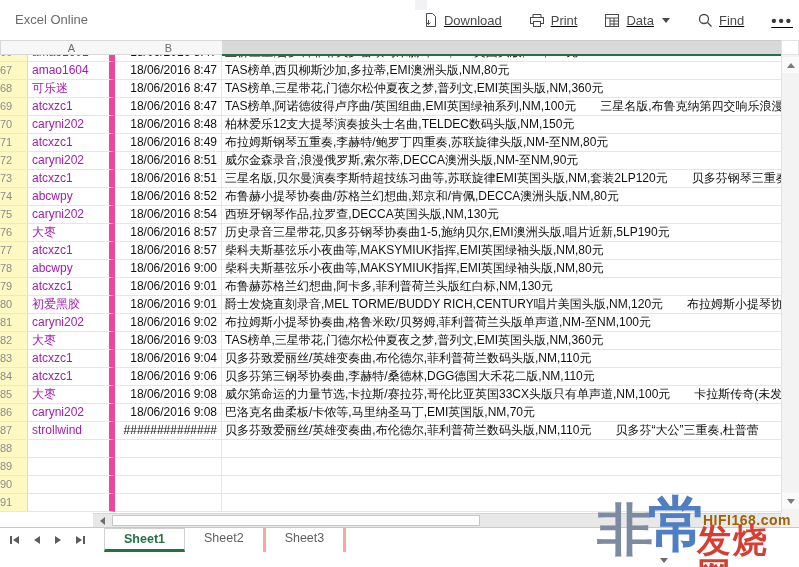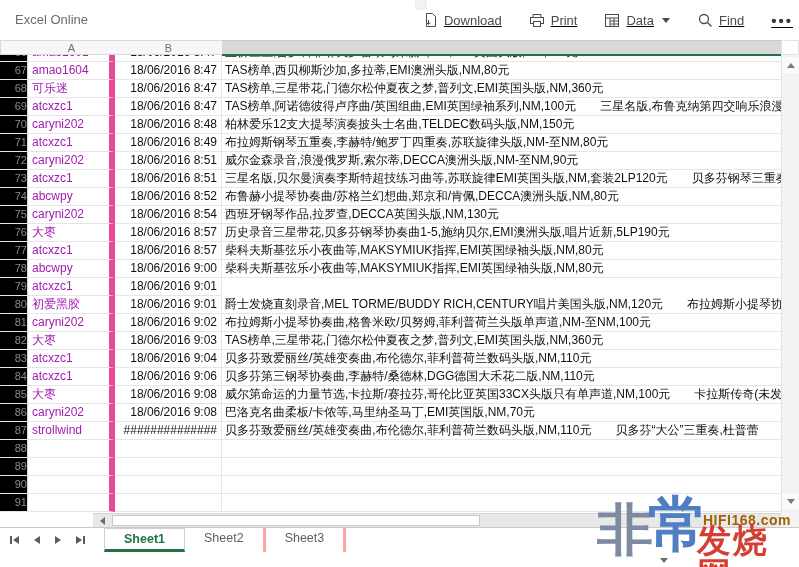--- a/index.html
+++ b/index.html
@@ -26,22 +26,22 @@
   .ch-a { left:28px; width:88px; }
   .ch-b { left:115px; width:108px; }
   .ch-c { left:222px; width:560px; background:#d9d9d9; border-color:#c9c9c9; }
   .ch-gutter { left:781px; width:18px; background:#fff; border:1px solid #e3e3e3; }
 
   
   .gridbody { position:absolute; top:55px; left:0; width:781px; height:457px; overflow:hidden; background:#fff; }
   .grow { display:flex; height:18px; overflow:hidden; align-items:flex-end; }
   .grow.clipped { height:7px; }
   .grow > div { height:18px; line-height:17px; border-bottom:1px solid #e6e6e6; overflow:hidden; }
-  .rnum { width:28px; flex:0 0 28px; background:#000000; color:#8b8b8b; font-size:11px;
-    text-align:right; border-right:1px solid #d9d9d9; }
+  .rnum { width:28px; flex:0 0 28px; background:#fef9c3; color:#8b8b8b; font-size:11px;
+    text-align:left; border-right:1px solid #d9d9d9; }
   .ca { width:87px; flex:0 0 87px; padding-left:4px; font-size:12px; color:#a21caf;
     border-right:6px solid #ec4899; white-space:nowrap; }
   .cb { width:107px; flex:0 0 107px; padding-right:4px; font-size:12px; color:#111;
     text-align:right; border-right:1px solid #e6e6e6; white-space:nowrap; }
   .cc { flex:1 1 auto; padding-left:3px; font-size:12px; color:#111; white-space:pre; }
   .sel-line { position:absolute; top:54px; left:222px; width:559px; height:2px; background:#217346; z-index:6; }
 
   
   .vscroll { position:absolute; top:55px; left:781px; width:18px; height:458px;
     background:#f3f3f3; border-left:1px solid #e2e2e2; z-index:4; }
@@ -239,20 +239,21 @@
       <div class="rnum">78</div>
       <div class="ca">abcwpy</div>
       <div class="cb">18/06/2016 9:00</div>
       <div class="cc">柴科夫斯基弦乐小夜曲等,MAKSYMIUK指挥,EMI英国绿袖头版,NM,80元</div>
     </div>
 
     <div class="grow">
       <div class="rnum">79</div>
       <div class="ca">atcxzc1</div>
       <div class="cb">18/06/2016 9:01</div>
+      <div class="cc">布鲁赫苏格兰幻想曲,阿卡多,菲利普荷兰头版红白标,NM,130元</div>
     </div>
 
     <div class="grow">
       <div class="rnum">80</div>
       <div class="ca">初爱黑胶</div>
       <div class="cb">18/06/2016 9:01</div>
       <div class="cc">爵士发烧直刻录音,MEL TORME/BUDDY RICH,CENTURY唱片美国头版,NM,120元　　布拉姆斯小提琴协奏曲,格鲁米欧</div>
     </div>
 
     <div class="grow">

